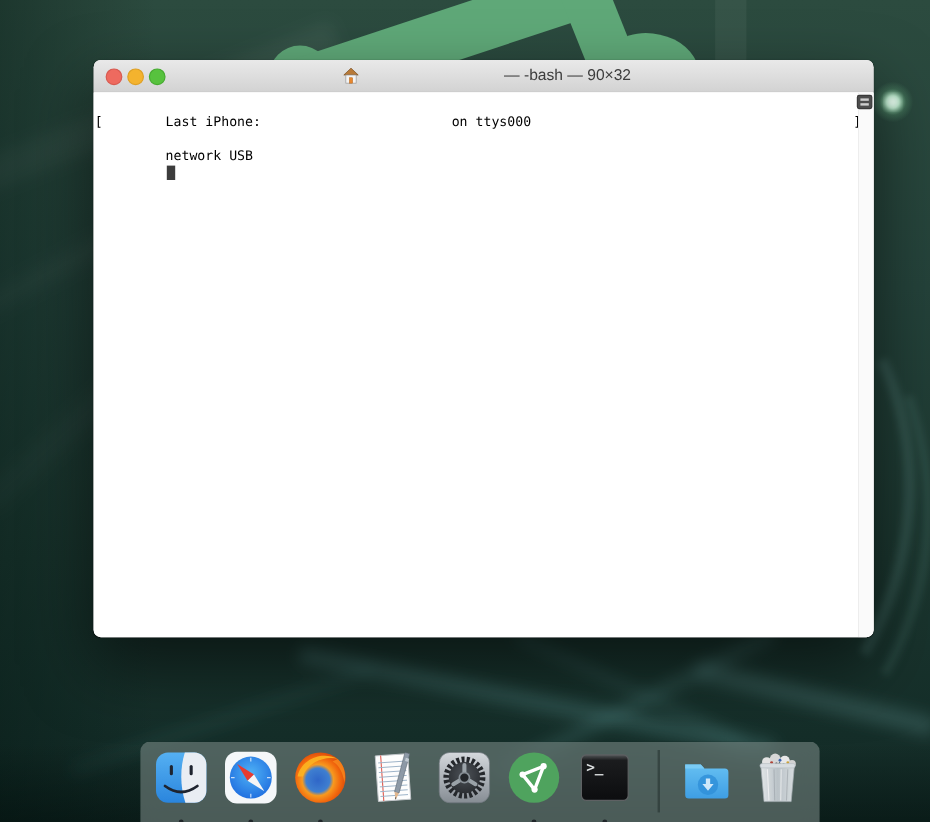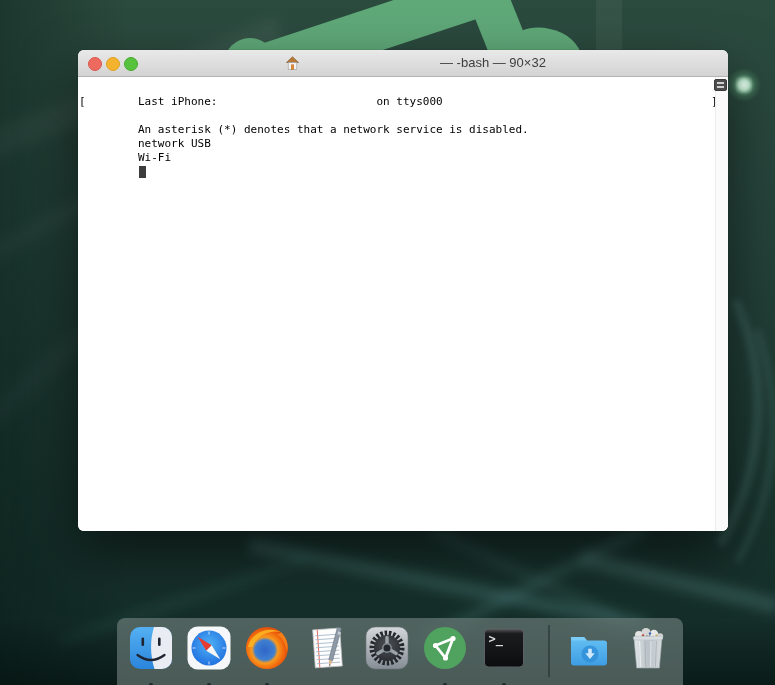--- a/index.html
+++ b/index.html
@@ -13,21 +13,21 @@
           box-shadow:0 24px 55px rgba(0,0,0,.55),0 0 1px rgba(0,0,0,.45);}
   .titlebar{position:relative;height:26px;border-radius:6px 6px 0 0;
             background:linear-gradient(#e9e9e9,#d3d3d3);
             border-bottom:1px solid #b4b4b4;}
   .tl{position:absolute;top:7px;width:12px;height:12px;border-radius:50%;}
   .tl.close{left:10px;background:#ee6a5f;border:.5px solid #d85a50;}
   .tl.min{left:28px;background:#f4b32e;border:.5px solid #dfa024;}
   .tl.zoom{left:46px;background:#57c23e;border:.5px solid #46ab30;}
   .proxy-icon{position:absolute;left:208px;top:6px;width:13px;height:14px;}
   .win-title{position:absolute;left:342px;top:0;line-height:26px;
-             font-size:13px;color:#3d3d3d;white-space:pre;margin-left:20px;}
+             font-size:13px;color:#3d3d3d;white-space:pre;}
   .content{position:relative;height:454px;background:#fff;overflow:hidden;
            border-radius:0 0 6px 6px;padding-top:4px;box-sizing:border-box;}
   .t-line{position:relative;height:14px;line-height:14px;padding-left:7px;
           font-family:"DejaVu Sans Mono",monospace;font-size:11px;color:#000;
           white-space:pre;}
   .br-l{position:absolute;left:1px;top:0;}
   .br-r{position:absolute;left:633px;top:0;}
   .cursor{display:inline-block;width:7px;height:12px;background:#3c3c3c;
           vertical-align:middle;margin-left:1px;}
   .scrollbar{position:absolute;right:0;top:0;bottom:0;width:12px;
@@ -135,27 +135,21 @@
 
     <div class="content">
       <div class="t-line">
         <span>Last iPhone:                        on ttys000</span>
       </div>
       <div class="t-line">
         <span class="br-l">[</span>
         <span class="br-r">]</span>
       </div>
       <div class="t-line">
-        <span>An asterisk (*) denotes that a network service is disabled.</span>
-      </div>
-      <div class="t-line">
         <span>network USB</span>
-      </div>
-      <div class="t-line">
-        <span>Wi-Fi</span>
       </div>
       <div class="t-line">
         <span class="cursor"></span>
       </div>
 
       <div class="scrollbar"></div>
       <div class="split-btn">
         <i></i>
           <i></i>
       </div>

